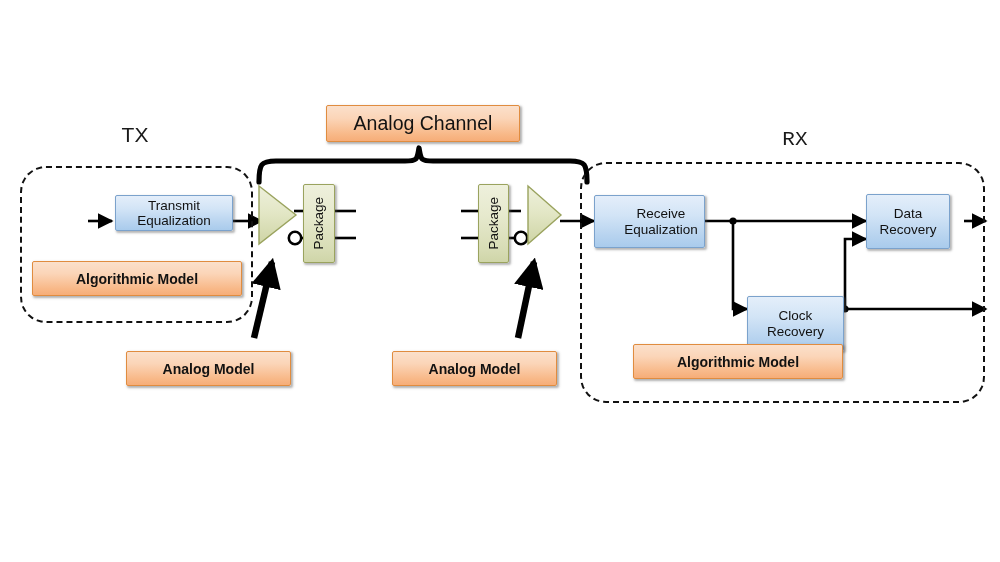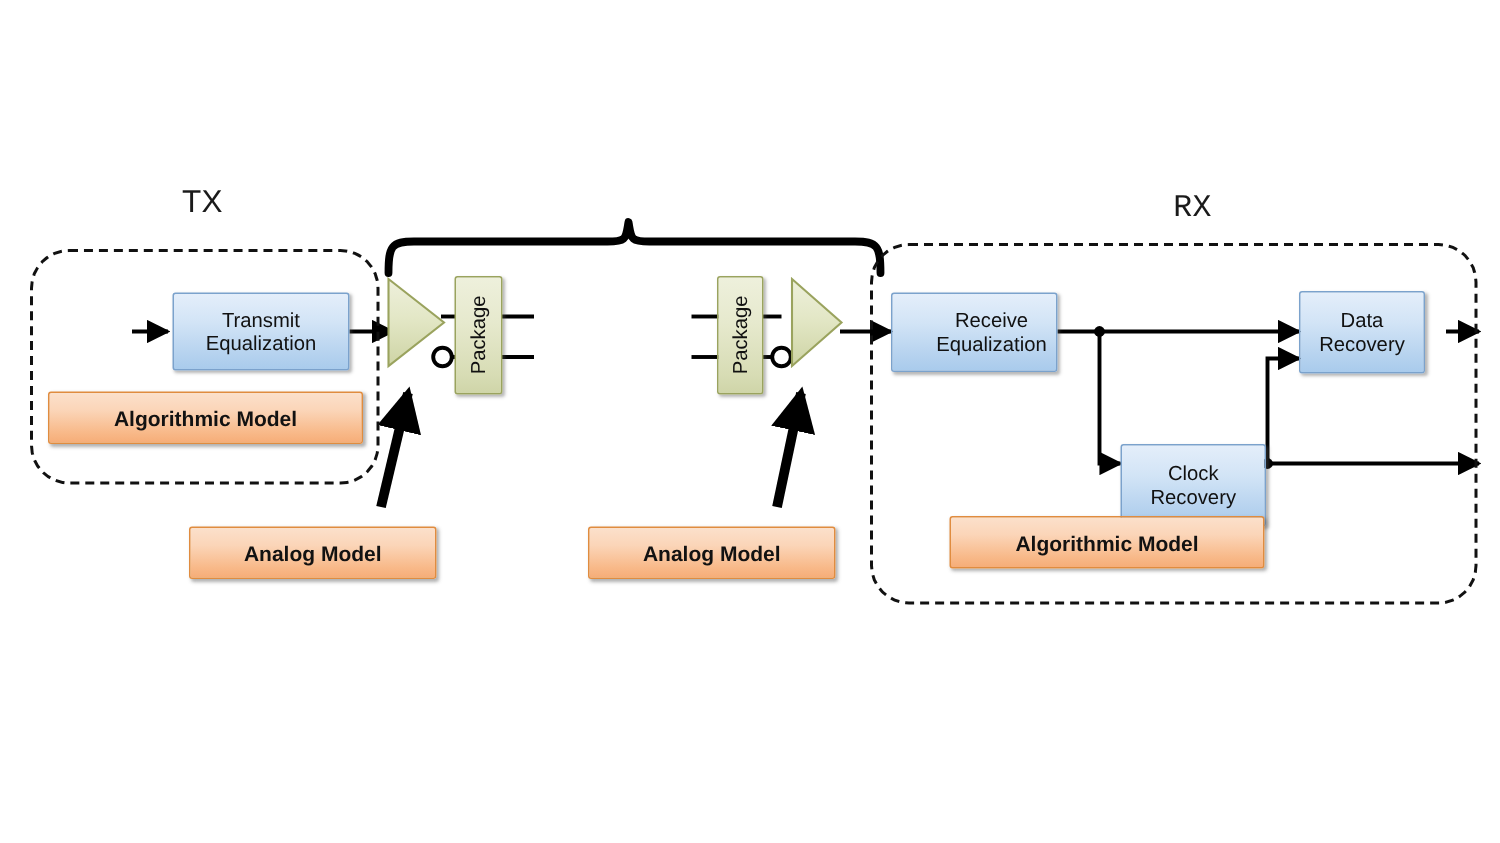--- a/index.html
+++ b/index.html
@@ -154,21 +154,21 @@
              L 570 161
              C 585 161, 587 164, 587 182"></path>
   </svg>
 
   <div class="dashed-box" style="left:20px;top:166px;width:233px;height:157px;"></div>
   <div class="dashed-box" style="left:580px;top:162px;width:405px;height:241px;"></div>
 
   <div class="section-title" style="left:95px;top:123px;width:80px;">TX</div>
   <div class="section-title" style="left:755px;top:128px;width:80px;font-family:Liberation Mono, monospace;">RX</div>
 
-  <div class="blue-box" style="left:115px;top:195px;width:118px;height:52px;">
+  <div class="blue-box" style="left:115px;top:195px;width:118px;height:36px;">
     <div>
       <div>Transmit</div>
       <div>Equalization</div>
     </div>
   </div>
 
   <div class="tri-wrap" style="left:256px;top:182px;width:56px;height:72px;">
     <svg width="56" height="72" viewBox="0 0 56 72">
       <defs>
         <linearGradient id="oliveGradTx" x1="0" y1="0" x2="0" y2="1">
@@ -219,20 +219,21 @@
     </div>
   </div>
 
   <div class="blue-box" style="left:866px;top:194px;width:84px;height:55px;">
     <div>
       <div>Data</div>
       <div>Recovery</div>
     </div>
   </div>
 
+  <div class="orange-label big" style="left:326px;top:105px;width:194px;height:37px;">Analog Channel</div>
 
   <div class="orange-label mid" style="left:32px;top:261px;width:210px;height:35px;">Algorithmic Model</div>
 
   <div class="orange-label mid" style="left:633px;top:344px;width:210px;height:35px;">Algorithmic Model</div>
 
   <div class="orange-label mid" style="left:126px;top:351px;width:165px;height:35px;">Analog Model</div>
 
   <div class="orange-label mid" style="left:392px;top:351px;width:165px;height:35px;">Analog Model</div>
 
 </div>

